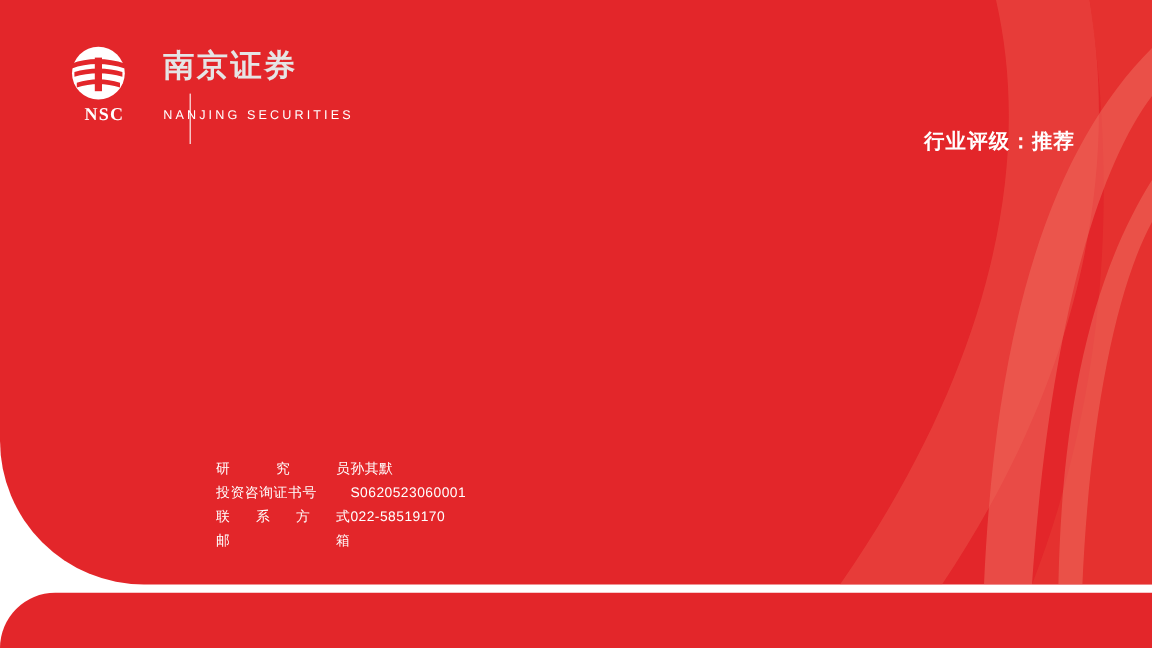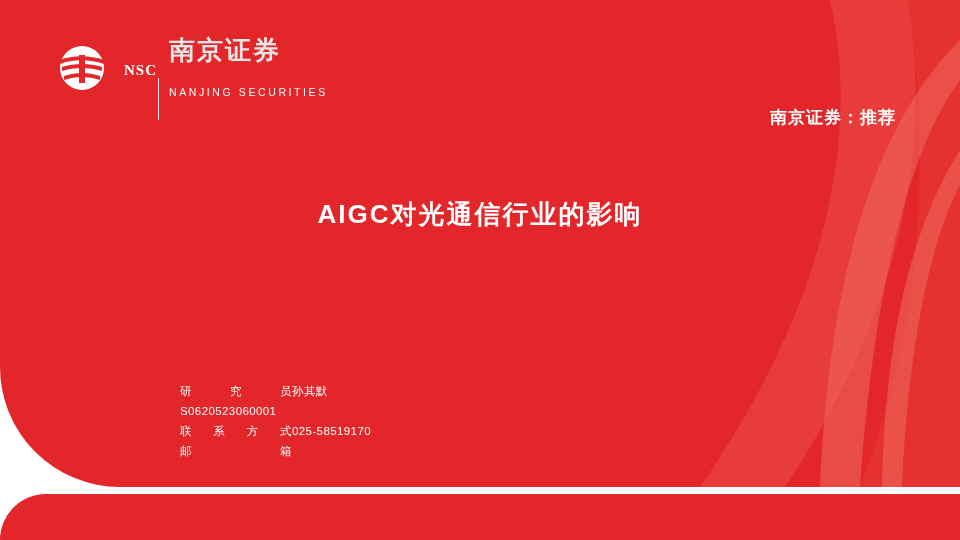--- a/index.html
+++ b/index.html
@@ -97,21 +97,21 @@
     letter-spacing: 2.6px;
     margin-top: 22px;
   }
   .logo-right {
     display: flex;
     flex-direction: column;
     padding-left: 12px;
   }
   .logo-left-txt {
     display: flex;
-    flex-direction: row;
+    flex-direction: column;
     align-items: center;
   }
   .rating {
     position: absolute;
     right: 64px;
     top: 106px;
     font-size: 17px;
     font-weight: bold;
     color: #ffffff;
     letter-spacing: 1px;
@@ -177,44 +177,44 @@
         </svg>
         <div class="logo-nsc">NSC</div>
       </div>
       <div class="logo-divider"></div>
       <div class="logo-right">
         <div class="logo-cn">南京证券</div>
         <div class="logo-en">NANJING SECURITIES</div>
       </div>
     </div>
 
-    <div class="rating">南京证券：推荐</div>
-
-    <div class="title">AIGC对光通信行业的影响</div>
+    <div class="rating">行业评级：推荐</div>
+
 
     <div class="meta">
       <div class="meta-row">
         <div class="meta-label spread">
             <span>研</span>
             <span>究</span>
             <span>员</span>
           </div>
         <div class="meta-value">孙其默</div>
       </div>
       <div class="meta-row">
+        <div class="meta-label">投资咨询证书号</div>
         <div class="meta-value">S0620523060001</div>
       </div>
       <div class="meta-row">
         <div class="meta-label spread">
             <span>联</span>
             <span>系</span>
             <span>方</span>
             <span>式</span>
           </div>
-        <div class="meta-value">025-58519170</div>
+        <div class="meta-value">022-58519170</div>
       </div>
       <div class="meta-row">
         <div class="meta-label spread">
             <span>邮</span>
             <span>箱</span>
           </div>
       </div>
     </div>
 
   </div>

